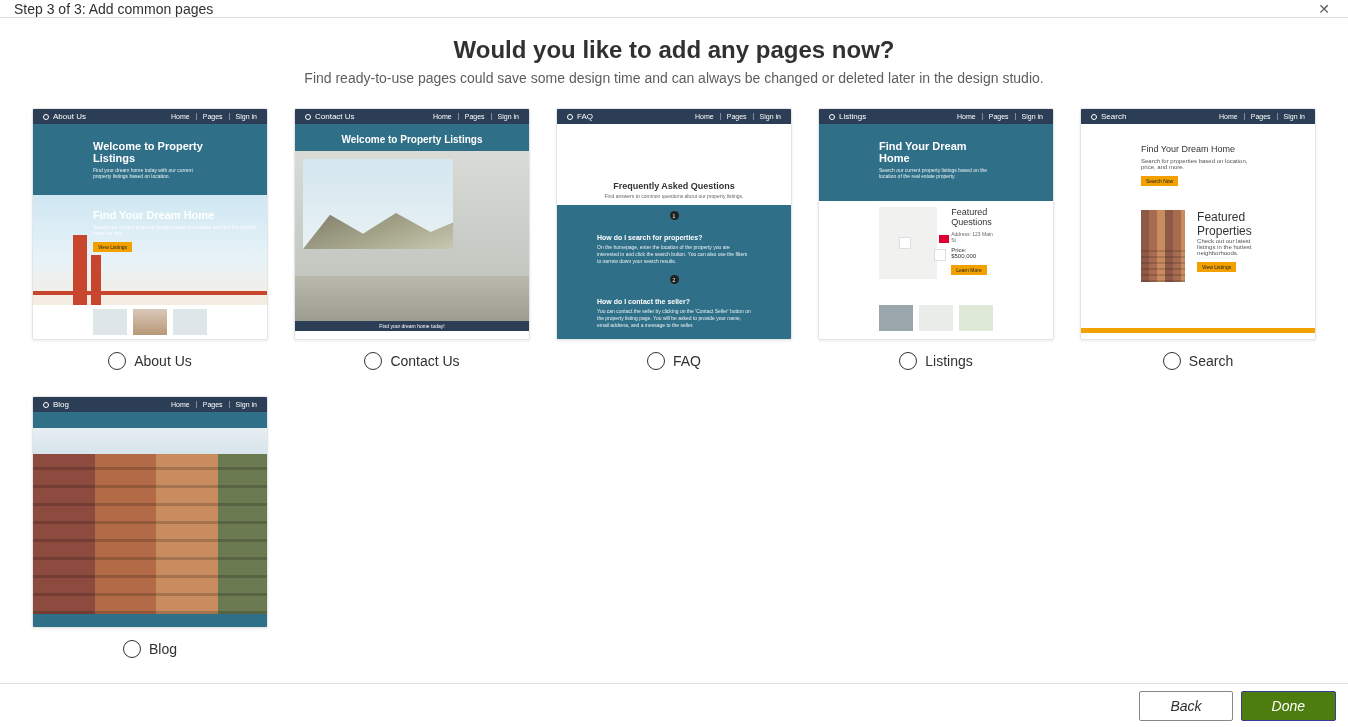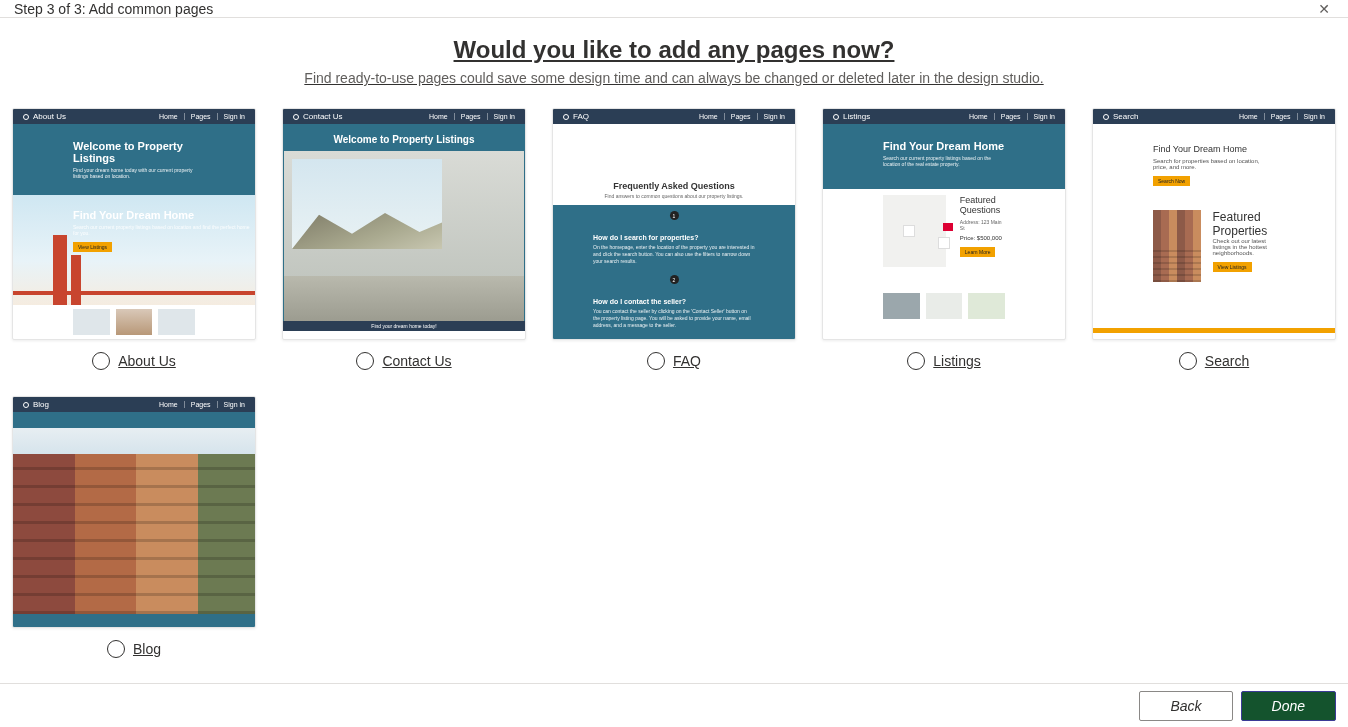--- a/index.html
+++ b/index.html
@@ -22,24 +22,23 @@
   height: 18px;
 }
 .header .title { font-size: 14px; color: #323130; }
 .close-x {
   font-size: 14px;
   color: #605e5c;
   cursor: pointer;
   padding: 4px;
 }
 .content {
-  padding: 18px 12px 10px;
+  padding: 18px 32px 10px;
   height: calc(100% - 34px - 44px);
   overflow-y: auto;
-  text-decoration: underline;
 }
 .heading {
   text-align: center;
   font-size: 24px;
   font-weight: 600;
   color: #323130;
   margin-bottom: 6px;
 }
 .subheading {
   text-align: center;
@@ -110,21 +109,21 @@
   display: flex;
   align-items: center;
   font-style: italic;
 }
 .btn-secondary {
   background: #fff;
   border: 1px solid #8a8886;
   color: #323130;
 }
 .btn-primary {
-  background: #14532d;
+  background: #4d7c0f;
   border: 1px solid #3b3a96;
   color: #fff;
 }
 
 
 .tnav {
   background: #2b3e55;
   color: #fff;
   display: flex;
   align-items: center;

